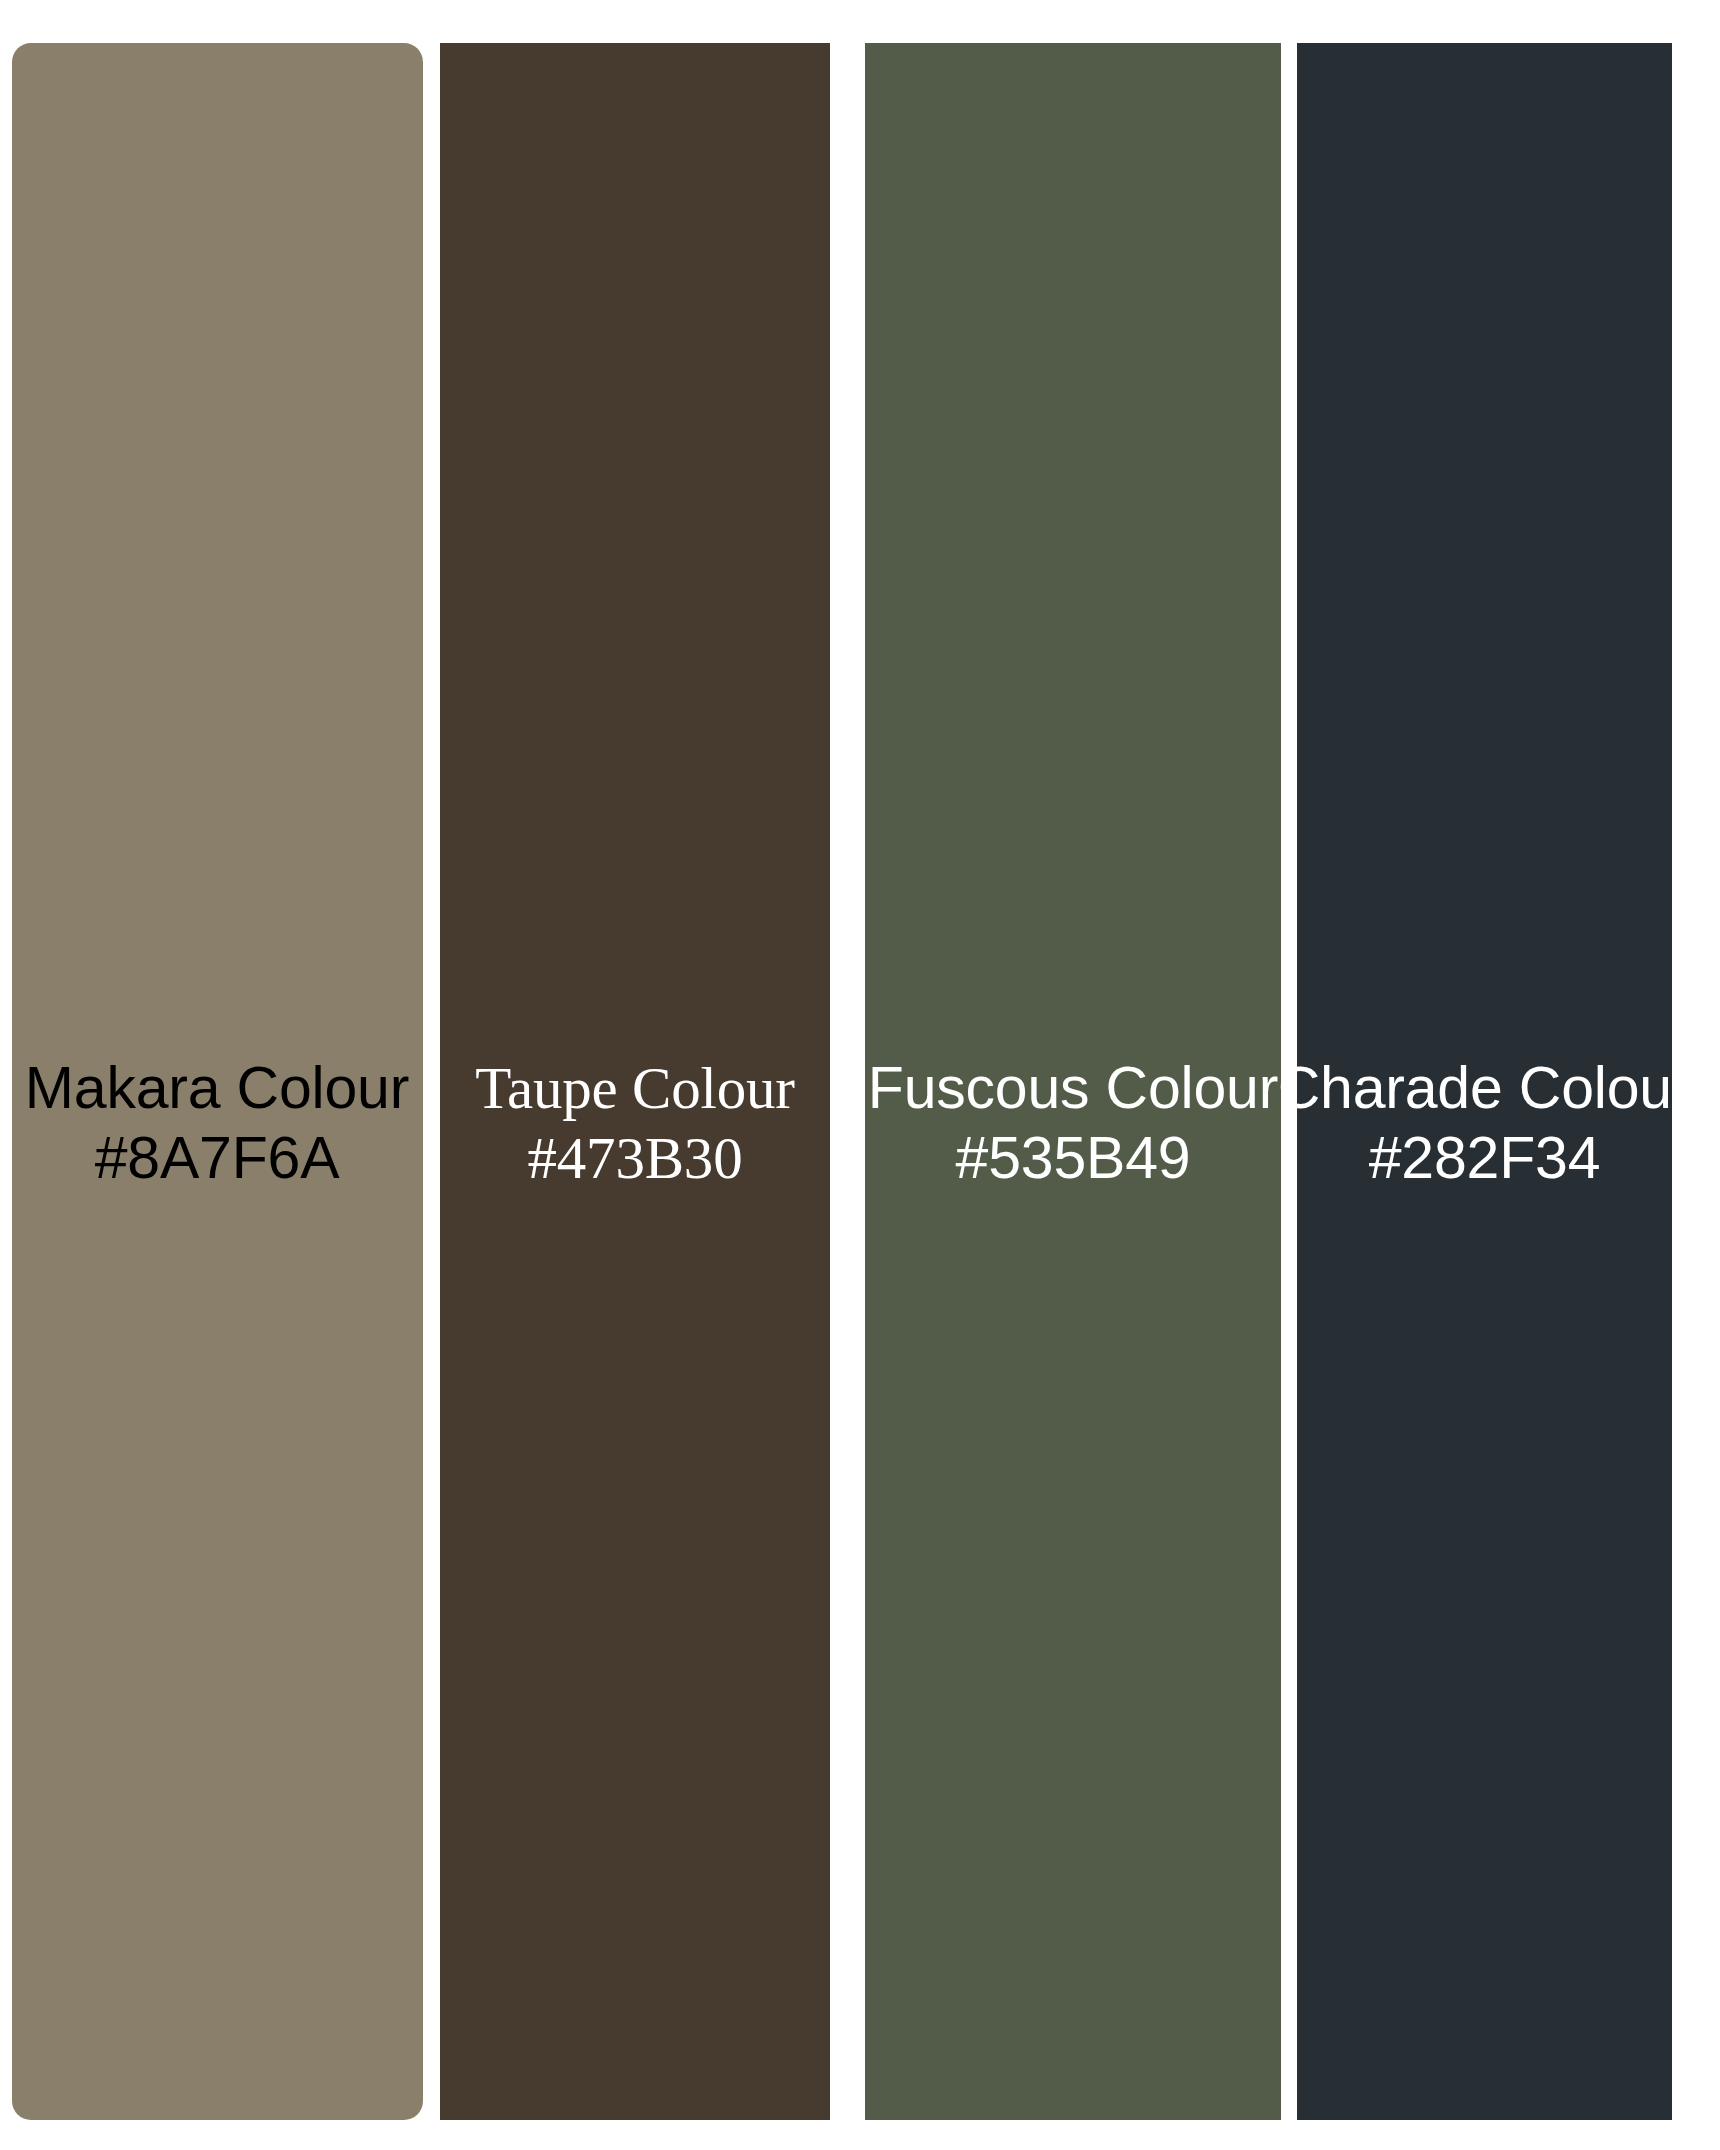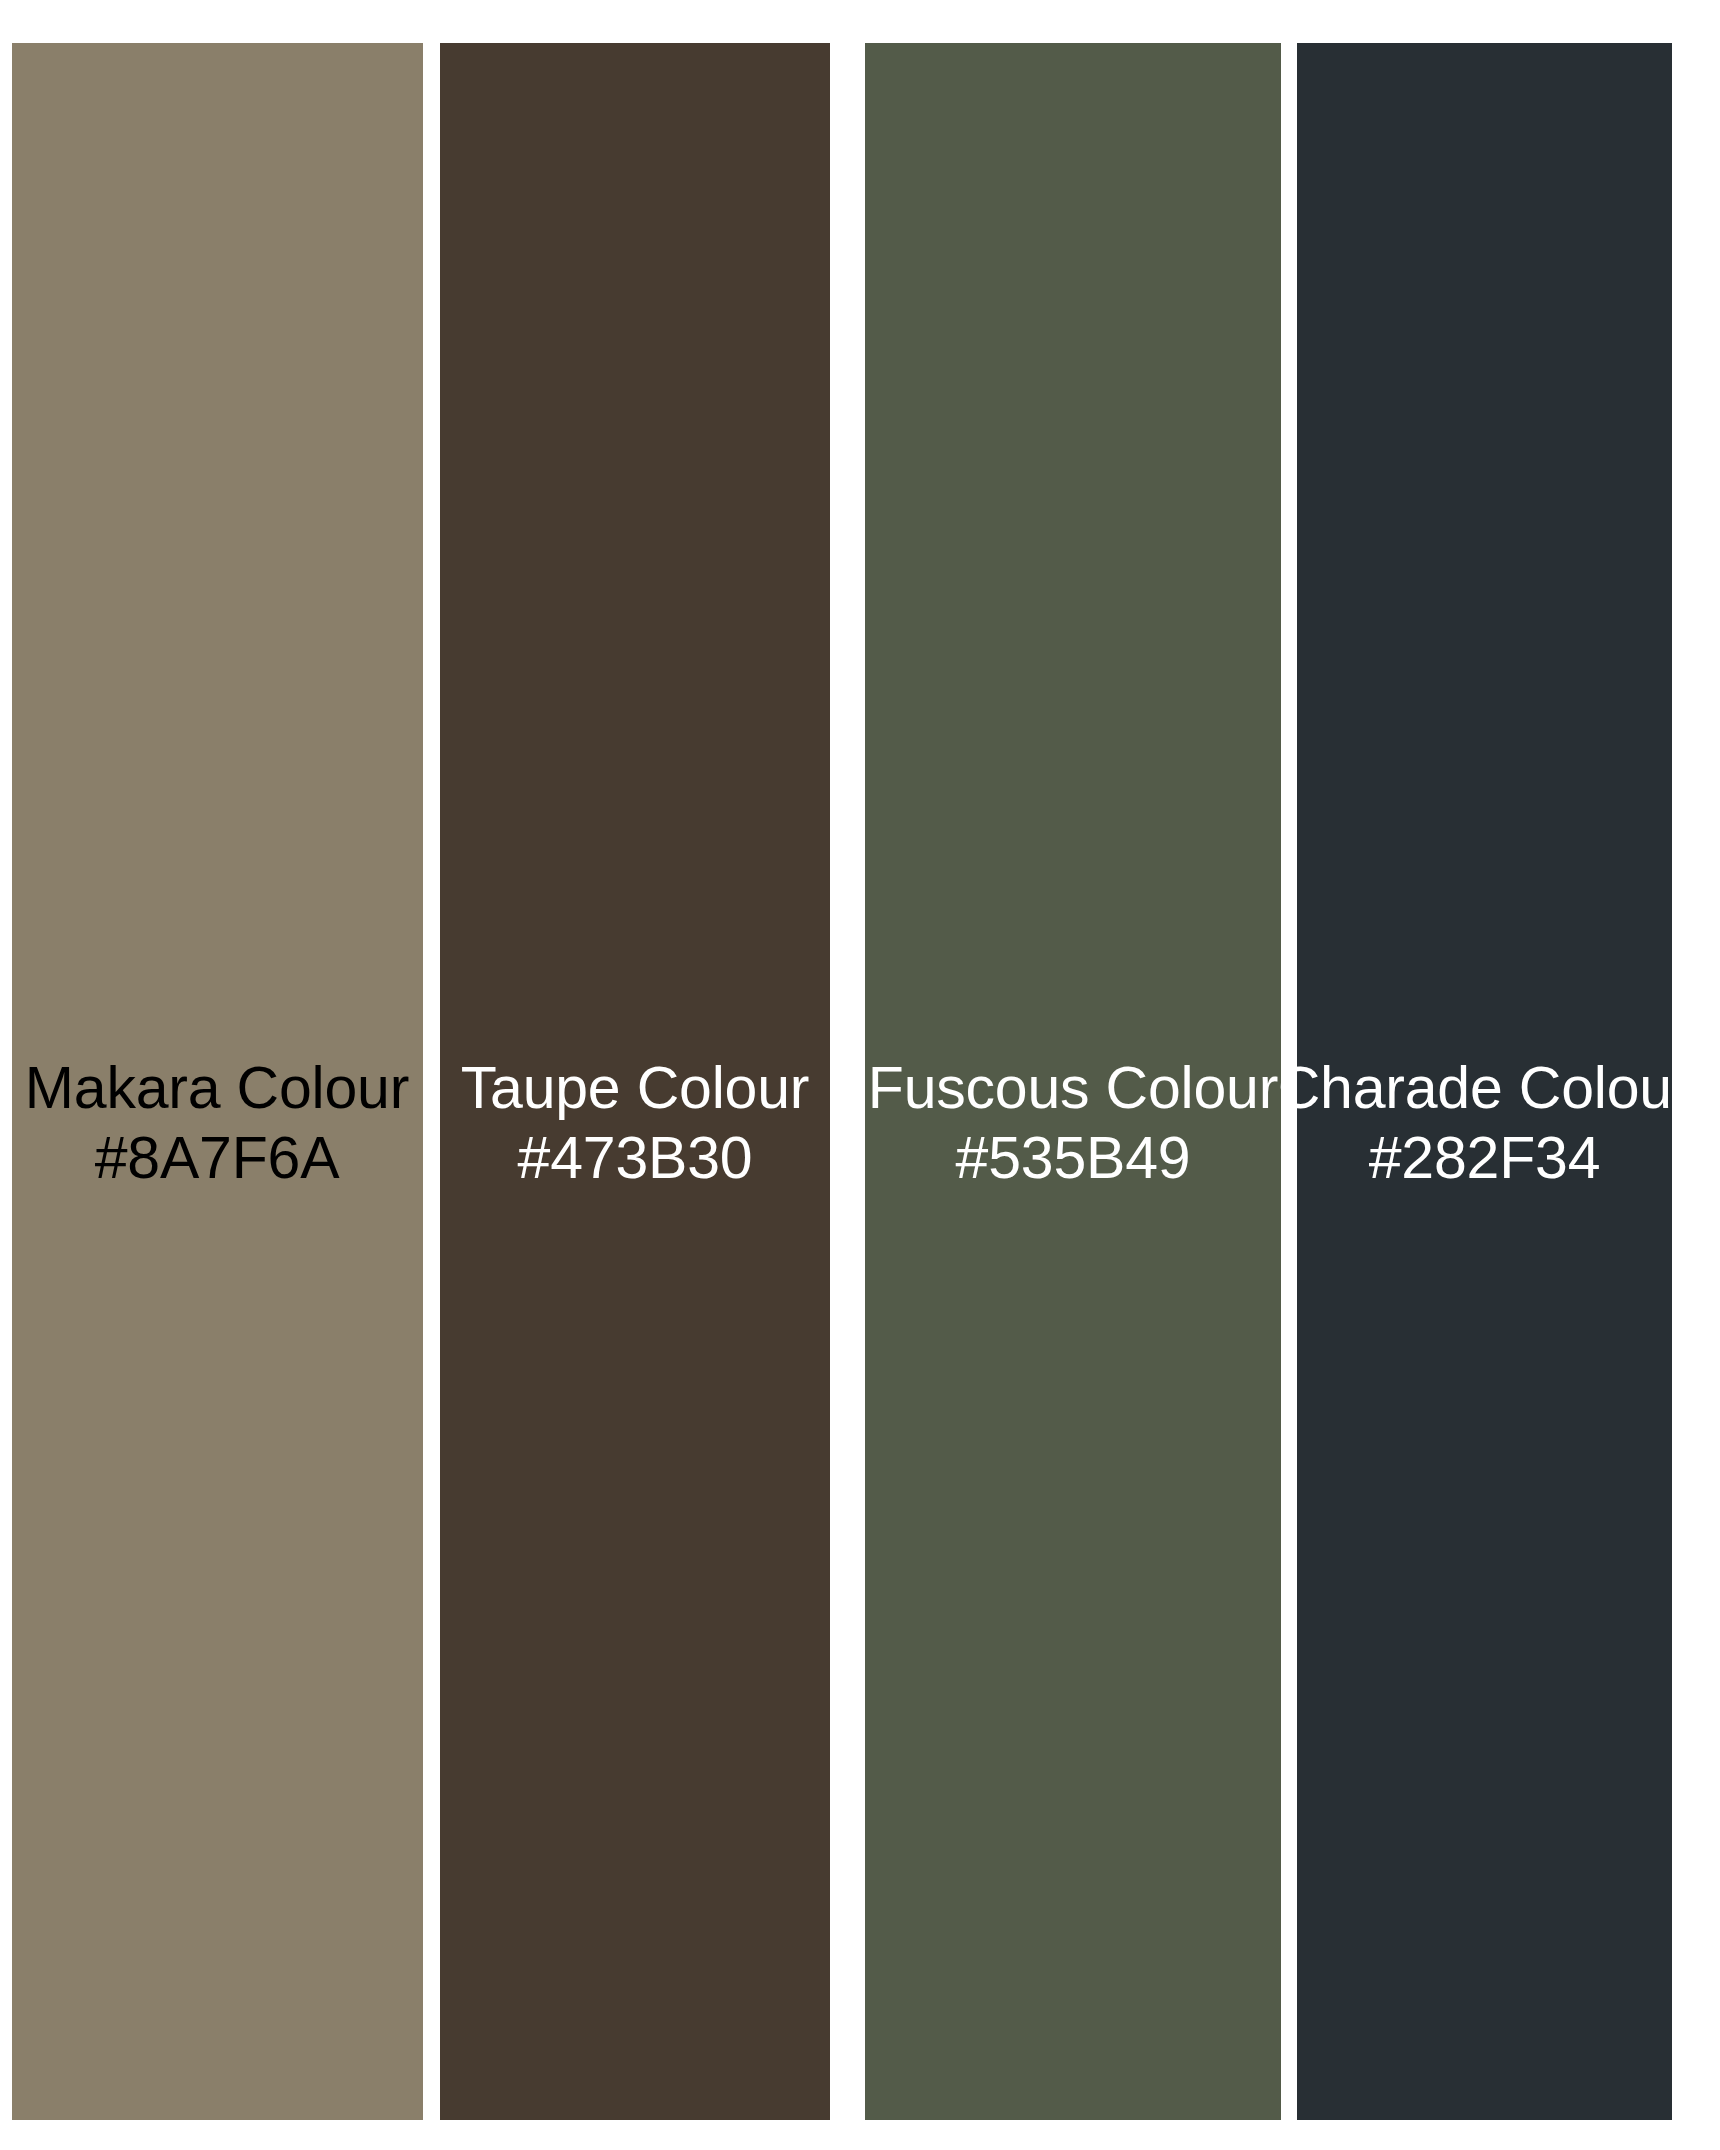--- a/index.html
+++ b/index.html
@@ -26,21 +26,21 @@
     top: 43px;
     height: 2077px;
     display: flex;
     flex-direction: column;
     align-items: center;
     justify-content: flex-start;
     box-sizing: border-box;
   }
 
   
-  .swatch-0 { left: 11.5px;   width: 411px; }
+  .swatch-0 { left: 11.5px;   width: 411px; border-radius: 19px; }
   .swatch-1 { left: 440px;  width: 390px; }
   .swatch-2 { left: 865px; width: 416px; }
   .swatch-3 { left: 1297px; width: 375px; }
 
   .swatch-text {
     position: absolute;
     top: 1011px;
     left: 50%;
     transform: translateX(-50%);
     width: 478px;
@@ -67,21 +67,21 @@
 
 <div id="palette-board">
 
   <div class="swatch swatch-0" style="background-color: rgb(138, 127, 106);">
     <div class="swatch-text text-dark" style="color: rgb(0, 0, 0);">
       <span class="swatch-name">Makara Colour</span>
       <span class="swatch-hex">#8A7F6A</span>
     </div>
   </div>
 
-  <div class="swatch swatch-1" style="background-color: rgb(71, 59, 48);">
+  <div class="swatch swatch-1" style="background-color: rgb(71, 59, 48); font-family: Liberation Serif, serif;">
     <div class="swatch-text text-light" style="color: rgb(255, 255, 255);">
       <span class="swatch-name">Taupe Colour</span>
       <span class="swatch-hex">#473B30</span>
     </div>
   </div>
 
   <div class="swatch swatch-2" style="background-color: rgb(83, 91, 73);">
     <div class="swatch-text text-light" style="color: #ffffff;">
       <span class="swatch-name">Fuscous Colour</span>
       <span class="swatch-hex">#535B49</span>

